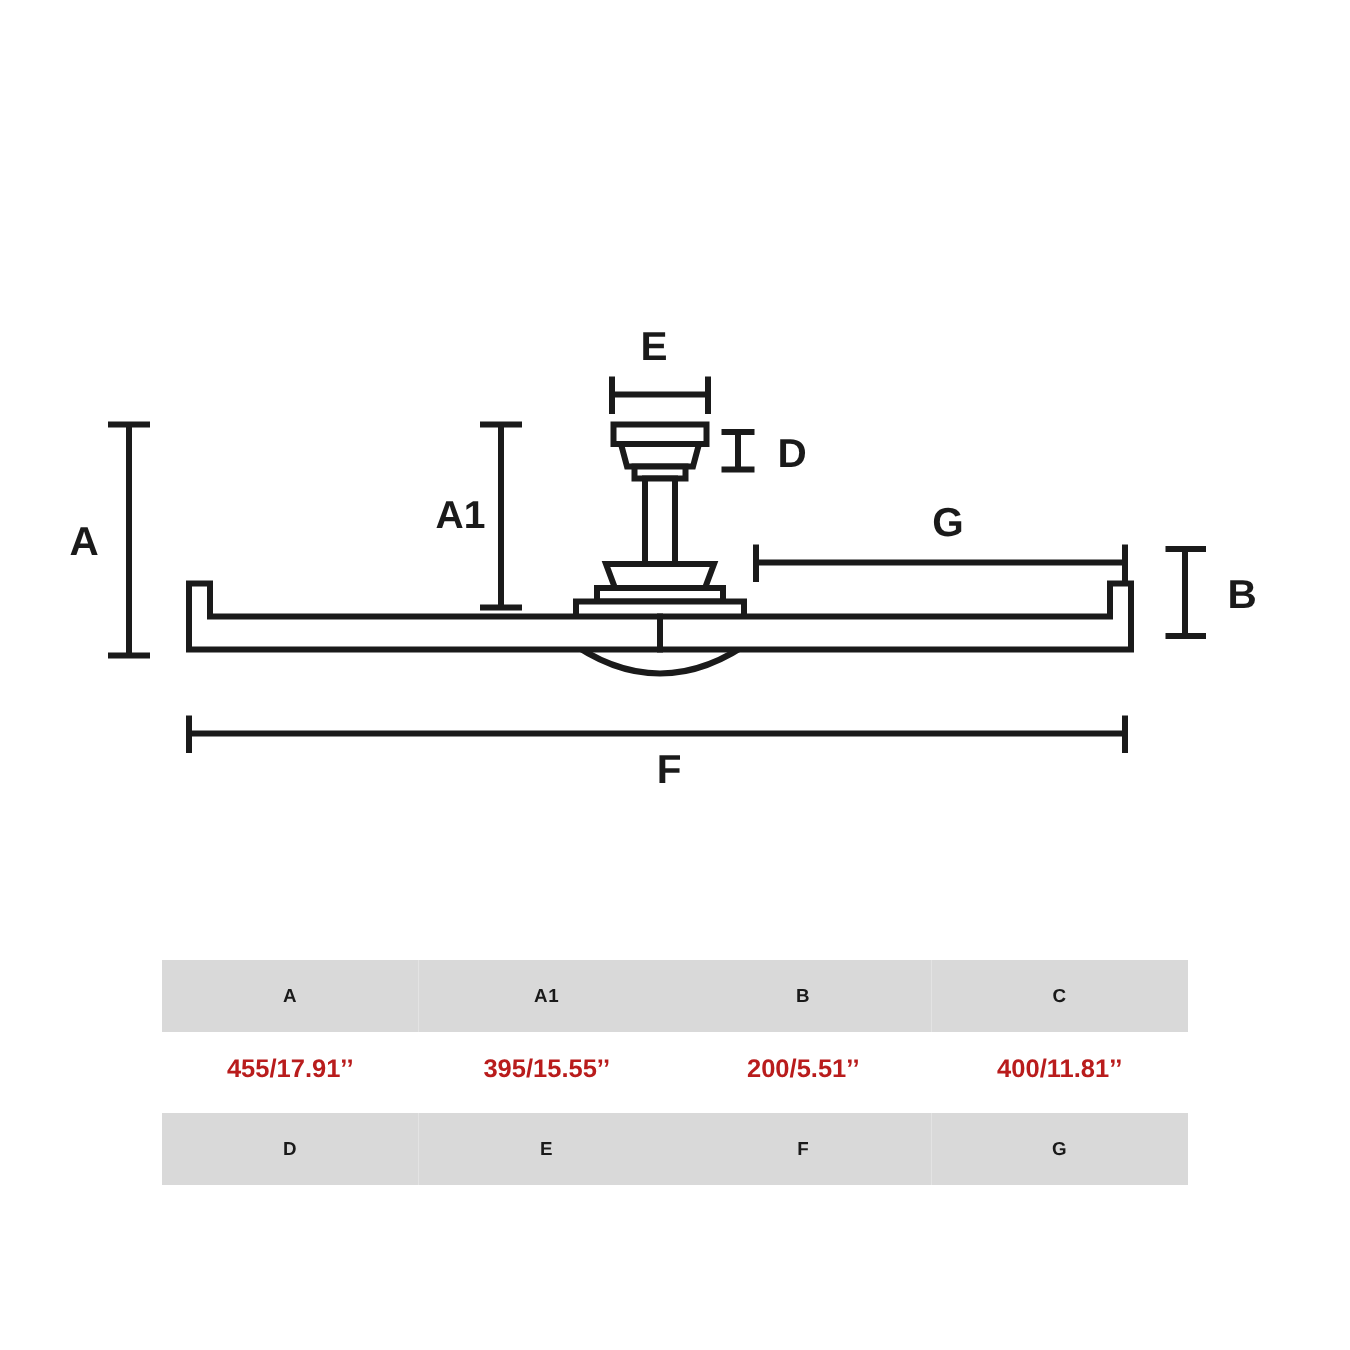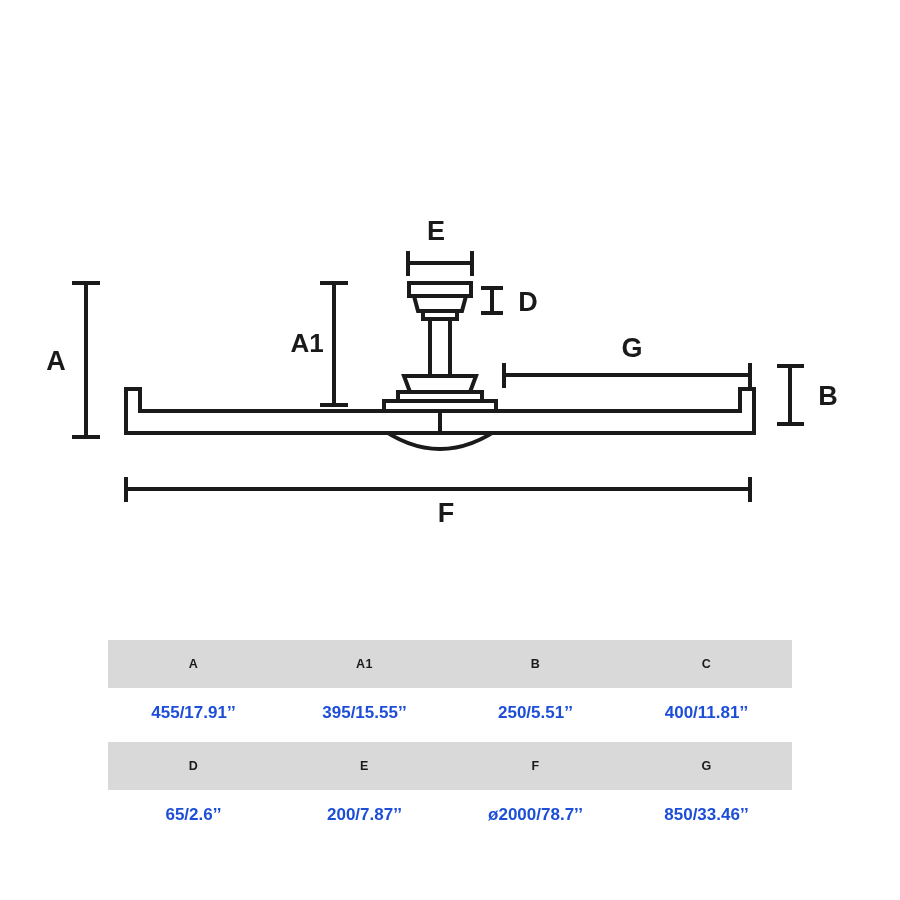--- a/index.html
+++ b/index.html
@@ -52,21 +52,21 @@
     background: #d9d9d9;
     font-size: 12.5px;
     font-weight: bold;
     letter-spacing: 0.5px;
     color: #1a1a1a;
   }
   .dim-table td.val {
     background: #ffffff;
     font-size: 17px;
     font-weight: bold;
-    color: #1d4ed8;
+    color: #b91c1c;
     height: 50px;
     margin-top: 39px;
   }
   .dim-table tr.spacer td {
     height: 4px;
     background: #ffffff;
   }
 
   svg text {
     font-family: "Liberation Sans", sans-serif;
@@ -161,37 +161,31 @@
     <tbody>
       <tr>
         <td class="head">A</td>
         <td class="head">A1</td>
         <td class="head">B</td>
         <td class="head">C</td>
       </tr>
       <tr>
         <td class="val">455/17.91’’</td>
         <td class="val">395/15.55’’</td>
-        <td class="val">250/5.51’’</td>
+        <td class="val">200/5.51’’</td>
         <td class="val">400/11.81’’</td>
       </tr>
       <tr class="spacer">
         <td></td>
         <td></td>
         <td></td>
         <td></td>
       </tr>
       <tr>
         <td class="head">D</td>
         <td class="head">E</td>
         <td class="head">F</td>
         <td class="head">G</td>
       </tr>
-      <tr>
-        <td class="val">65/2.6’’</td>
-        <td class="val">200/7.87’’</td>
-        <td class="val">ø2000/78.7’’</td>
-        <td class="val">850/33.46’’</td>
-      </tr>
     </tbody>
   </table>
 
 </div>
 
 </body></html>

